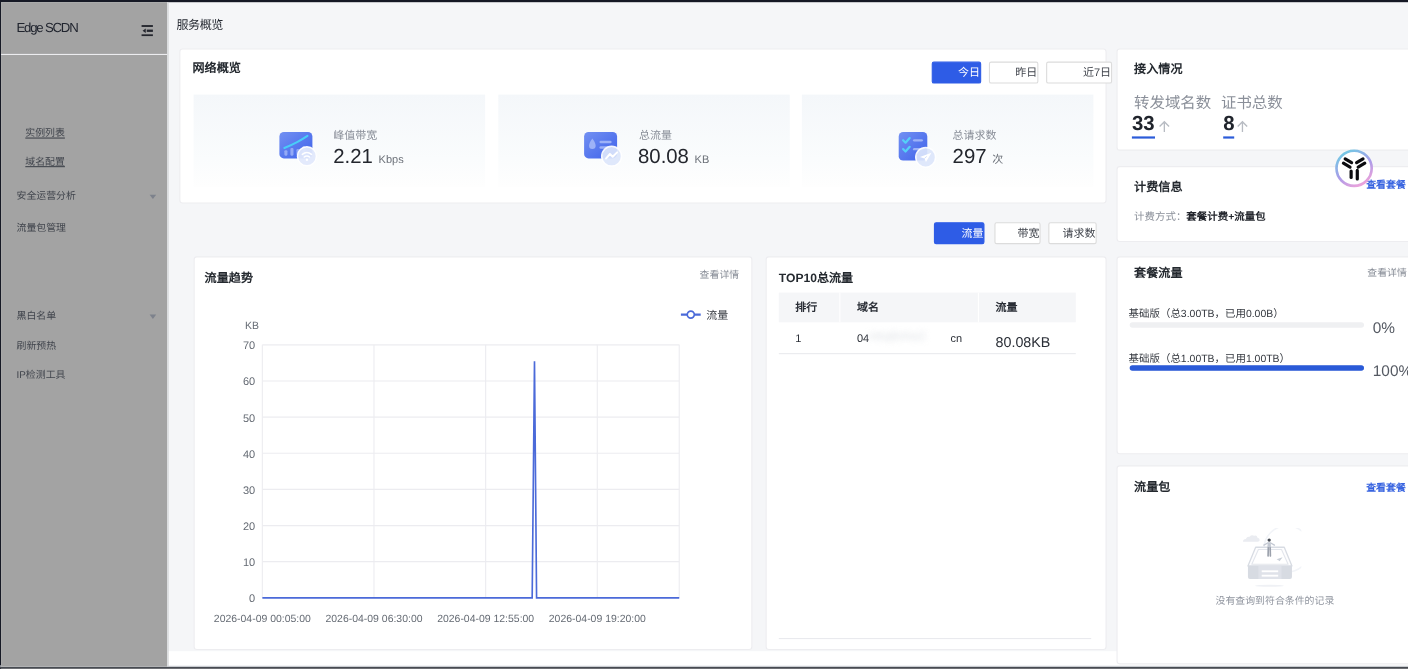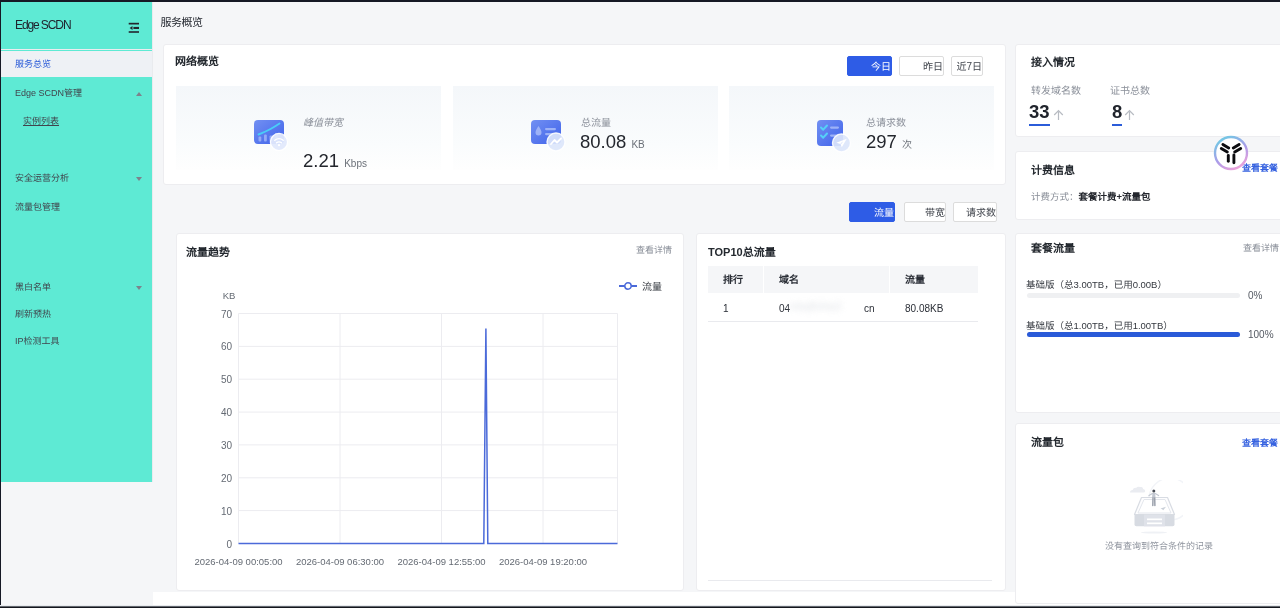--- a/index.html
+++ b/index.html
@@ -1,21 +1,21 @@
 <!DOCTYPE html>
 <html lang="zh-CN"><head>
 <meta charset="utf-8">
 <style>
   * { margin:0; padding:0; box-sizing:border-box; }
   html,body { width:1280px; height:608px; overflow:hidden; }
   body { font-family:"Liberation Sans", sans-serif; background:#f5f6f8; position:relative; color:#23262d; }
   .abs { position:absolute; white-space:nowrap; }
   .card { position:absolute; white-space:nowrap; background:#fff; border:1px solid #ededf0; border-radius:3px; }
   .ctitle { font-size:11px; font-weight:bold; color:#24292f; }
-  .gray { color:#8a8f99; font-size:10px; }
+  .gray { color:#8a8f99; font-size:14px; }
   .blue-link { color:#3763e0; font-size:9px; font-weight:bold; }
   .btn { position:absolute; height:20px; line-height:19px; font-size:10px; white-space:nowrap; text-align:right; border-radius:2px; }
   .btn.on { background:#2e5ce6; color:#fff; border:1px solid #2e5ce6; }
   .btn.off { background:#fff; color:#41454d; border:1px solid #dcdcdc; }
   .mitem { position:absolute; left:0; width:151px; height:27px; font-size:9px; color:#41454d; line-height:27px; white-space:nowrap; }
   .mitem .t1 { margin-left:14px; }
   .mitem .t2 { margin-left:22px;text-decoration:underline; }
   .arrow { position:absolute; right:10px; top:12px; width:0; height:0; border-left:3.5px solid transparent; border-right:3.5px solid transparent; }
   .arrow.up { border-bottom:4.5px solid #7d828c; }
   .arrow.down { border-top:4.5px solid #7d828c; }
@@ -28,46 +28,45 @@
 </style>
 </head>
 <body>
 
 <div class="abs" style="left:0;top:0;width:1280px;height:2px;background:#161925;"></div>
 <div class="abs" style="left:0;top:0;width:1px;height:608px;background:#161925;"></div>
 <div class="abs" style="left:153px;top:592px;width:1127px;height:14px;background:#fff;"></div>
 <div class="abs" style="left:0;top:604.5px;width:1280px;height:1px;background:#e8eaed;"></div>
 <div class="abs" style="left:0;top:605.5px;width:1280px;height:2.5px;background:linear-gradient(180deg,#8e959c,#14161d 70%);"></div>
 
-<div class="abs" style="left:1px;top:2px;width:152px;height:480px;background:#5eead4;border-right:1px solid #e9ebee;">
+<div class="abs" style="left:1px;top:2px;width:152px;height:604px;background:#a3a3a3;border-right:1px solid #e9ebee;">
   <div class="abs" style="left:14px;top:16px;font-size:12px;letter-spacing:-1.1px;color:#20242e;">Edge SCDN</div>
   <svg class="abs" style="left:127px;top:20px;" width="12" height="12" viewBox="0 0 12 12">
     <rect x="0.7" y="0.8" width="10.3" height="1.7" fill="#24262e"></rect>
     <rect x="5.4" y="4.9" width="5.6" height="2.1" fill="#24262e"></rect>
     <path d="M1.6 6 L4.5 3.9 L4.5 8.1 Z" fill="#24262e"></path>
     <rect x="0.7" y="9.2" width="10.3" height="1.6" fill="#24262e"></rect>
   </svg>
   <div class="abs" style="left:0;top:47px;width:151px;height:1px;background:#ececef;"></div>
-  <div class="mitem" style="top:49px;height:26px;line-height:26px;background:#eef1f5;color:#2a5bd8;"><span class="t1">服务总览</span></div>
-  <div class="mitem" style="top:78px;"><span class="t1">Edge SCDN管理</span><span class="arrow up"></span></div>
   <div class="mitem" style="top:106px;"><span class="t2">实例列表</span></div>
+  <div class="mitem" style="top:132px;"><span class="t2">域名配置</span></div>
   <div class="mitem" style="top:163px;"><span class="t1">安全运营分析</span><span class="arrow down"></span></div>
   <div class="mitem" style="top:192px;"><span class="t1">流量包管理</span></div>
   <div class="mitem" style="top:272px;"><span class="t1">黑白名单</span><span class="arrow down"></span></div>
   <div class="mitem" style="top:299px;"><span class="t1">刷新预热</span></div>
   <div class="mitem" style="top:326px;"><span class="t1">IP检测工具</span></div>
 </div>
 
 <div class="abs" style="left:160.5px;top:13px;font-size:11px;letter-spacing:-0.5px;color:#262a32;">服务概览</div>
 
 <div class="card" style="left:163px;top:44px;width:843px;height:141px;"></div>
 <div class="abs ctitle" style="left:175px;top:52px;">网络概览</div>
 <div class="btn on" style="left:847px;top:56px;width:45px;">今日</div>
 <div class="btn off" style="left:899px;top:56px;width:45px;">昨日</div>
-<div class="btn off" style="left:951px;top:56px;width:32px;">近7日</div>
+<div class="btn off" style="left:951px;top:56px;width:60px;">近7日</div>
 <div class="statbox" style="left:176px;"></div>
 <div class="statbox" style="left:453px;"></div>
 <div class="statbox" style="left:729px;"></div>
 
 <svg class="abs" style="left:252px;top:118px;" width="40" height="36" viewBox="0 0 40 36">
   <defs>
     <linearGradient id="bg1" x1="0" y1="0" x2="1" y2="1">
       <stop offset="0" stop-color="#7290f2"></stop>
         <stop offset="1" stop-color="#3f62ea"></stop>
     </linearGradient>
@@ -77,22 +76,22 @@
   <rect x="6.5" y="18.5" width="2.8" height="5" rx="1" fill="#a3b7f7" opacity="0.8"></rect>
   <rect x="12" y="16.5" width="2.8" height="7" rx="1" fill="#a3b7f7" opacity="0.8"></rect>
   <rect x="17.5" y="17.5" width="2.8" height="6" rx="1" fill="#a3b7f7" opacity="0.8"></rect>
   <rect x="23" y="15" width="2.8" height="8.5" rx="1" fill="#a3b7f7" opacity="0.8"></rect>
   <circle cx="27" cy="24" r="8.6" fill="#e1e9fc" opacity="0.95"></circle>
   <circle cx="27" cy="24" r="8.6" fill="none" stroke="#ffffff" stroke-width="1.3" opacity="0.95"></circle>
   <path d="M22.8 22.3 Q27 19 31.2 22.3" stroke="#fff" stroke-width="1.4" fill="none" stroke-linecap="round"></path>
   <path d="M24.5 24.8 Q27 22.9 29.5 24.8" stroke="#fff" stroke-width="1.3" fill="none" stroke-linecap="round"></path>
   <circle cx="27" cy="27.2" r="1.1" fill="#fff"></circle>
 </svg>
-<div class="slabel" style="left:303px;top:114px;font-style:italic;">峰值带宽</div>
-<div class="sval" style="left:303px;top:131px;margin-top:19px;">2.21 <span class="sunit">Kbps</span></div>
+<div class="slabel" style="left:303px;top:114px;">峰值带宽</div>
+<div class="sval" style="left:303px;top:131px;">2.21 <span class="sunit">Kbps</span></div>
 
 <svg class="abs" style="left:529px;top:118px;" width="40" height="36" viewBox="0 0 40 36">
   <rect x="2" y="2" width="30" height="24" rx="4" fill="url(#bg1)"></rect>
   <path d="M9.5 8 Q12.5 12 12.5 14.5 A3 3 0 0 1 6.5 14.5 Q6.5 12 9.5 8" fill="#9db2f7"></path>
   <rect x="16" y="10" width="11" height="2.2" rx="1.1" fill="#9db2f7"></rect>
   <rect x="16" y="15" width="8" height="2.2" rx="1.1" fill="#9db2f7"></rect>
   <circle cx="27" cy="24" r="9" fill="#dce6fb" opacity="0.92"></circle>
   <circle cx="27" cy="24" r="9" fill="none" stroke="#ffffff" stroke-width="1.4" opacity="0.9"></circle>
   <path d="M22 26 L25.5 22 L28 24.5 L32 20.5" stroke="#fff" stroke-width="1.8" fill="none" stroke-linecap="round" stroke-linejoin="round"></path>
 </svg>
@@ -170,21 +169,21 @@
 <div class="abs" style="left:708px;top:266px;width:270px;height:27px;background:#f5f6f8;"></div>
 <div class="abs" style="left:763px;top:266px;width:1px;height:27px;background:#fff;"></div>
 <div class="abs" style="left:889px;top:266px;width:1px;height:27px;background:#fff;"></div>
 <div class="abs" style="left:723px;top:271px;font-size:10px;font-weight:bold;color:#2a2e36;">排行</div>
 <div class="abs" style="left:779px;top:271px;font-size:10px;font-weight:bold;color:#2a2e36;">域名</div>
 <div class="abs" style="left:905px;top:271px;font-size:10px;font-weight:bold;color:#2a2e36;">流量</div>
 <div class="abs" style="left:723px;top:302.5px;font-size:10px;color:#2a2e36;">1</div>
 <div class="abs" style="left:779px;top:302.5px;font-size:10px;color:#2a2e36;">04</div>
 <div class="abs" style="left:789px;top:299.5px;font-size:11px;color:#d4d8de;filter:blur(3px);opacity:0.8;">mkq8vhw2</div>
 <div class="abs" style="left:864px;top:302.5px;font-size:10px;color:#2a2e36;">cn</div>
-<div class="abs" style="left:905px;top:302.5px;font-size:10px;color:#2a2e36;">80.08KB</div>
+<div class="abs" style="left:905px;top:302.5px;font-size:13px;color:#2a2e36;">80.08KB</div>
 <div class="abs" style="left:708px;top:321px;width:270px;height:1px;background:#e9eaee;"></div>
 <div class="abs" style="left:708px;top:580px;width:284px;height:1px;background:#e9eaee;"></div>
 
 <div class="card" style="left:1015px;top:44px;width:281px;height:93px;"></div>
 <div class="abs ctitle" style="left:1031px;top:53px;">接入情况</div>
 <div class="abs gray" style="left:1031px;top:82px;">转发域名数</div>
 <div class="abs gray" style="left:1110px;top:82px;">证书总数</div>
 <div class="abs" style="left:1029px;top:101px;font-size:18.5px;font-weight:bold;color:#20242c;border-bottom:2px solid #2b5cd9;padding-bottom:1px;">33</div>
 <svg class="abs" style="left:1052.5px;top:109px;" width="11" height="12" viewBox="0 0 11 12">
     <path d="M5.5 11 L5.5 2.8 M1.2 6 L5.5 1.7 L9.8 6" stroke="#b7bbc2" stroke-width="1.2" fill="none"></path>

